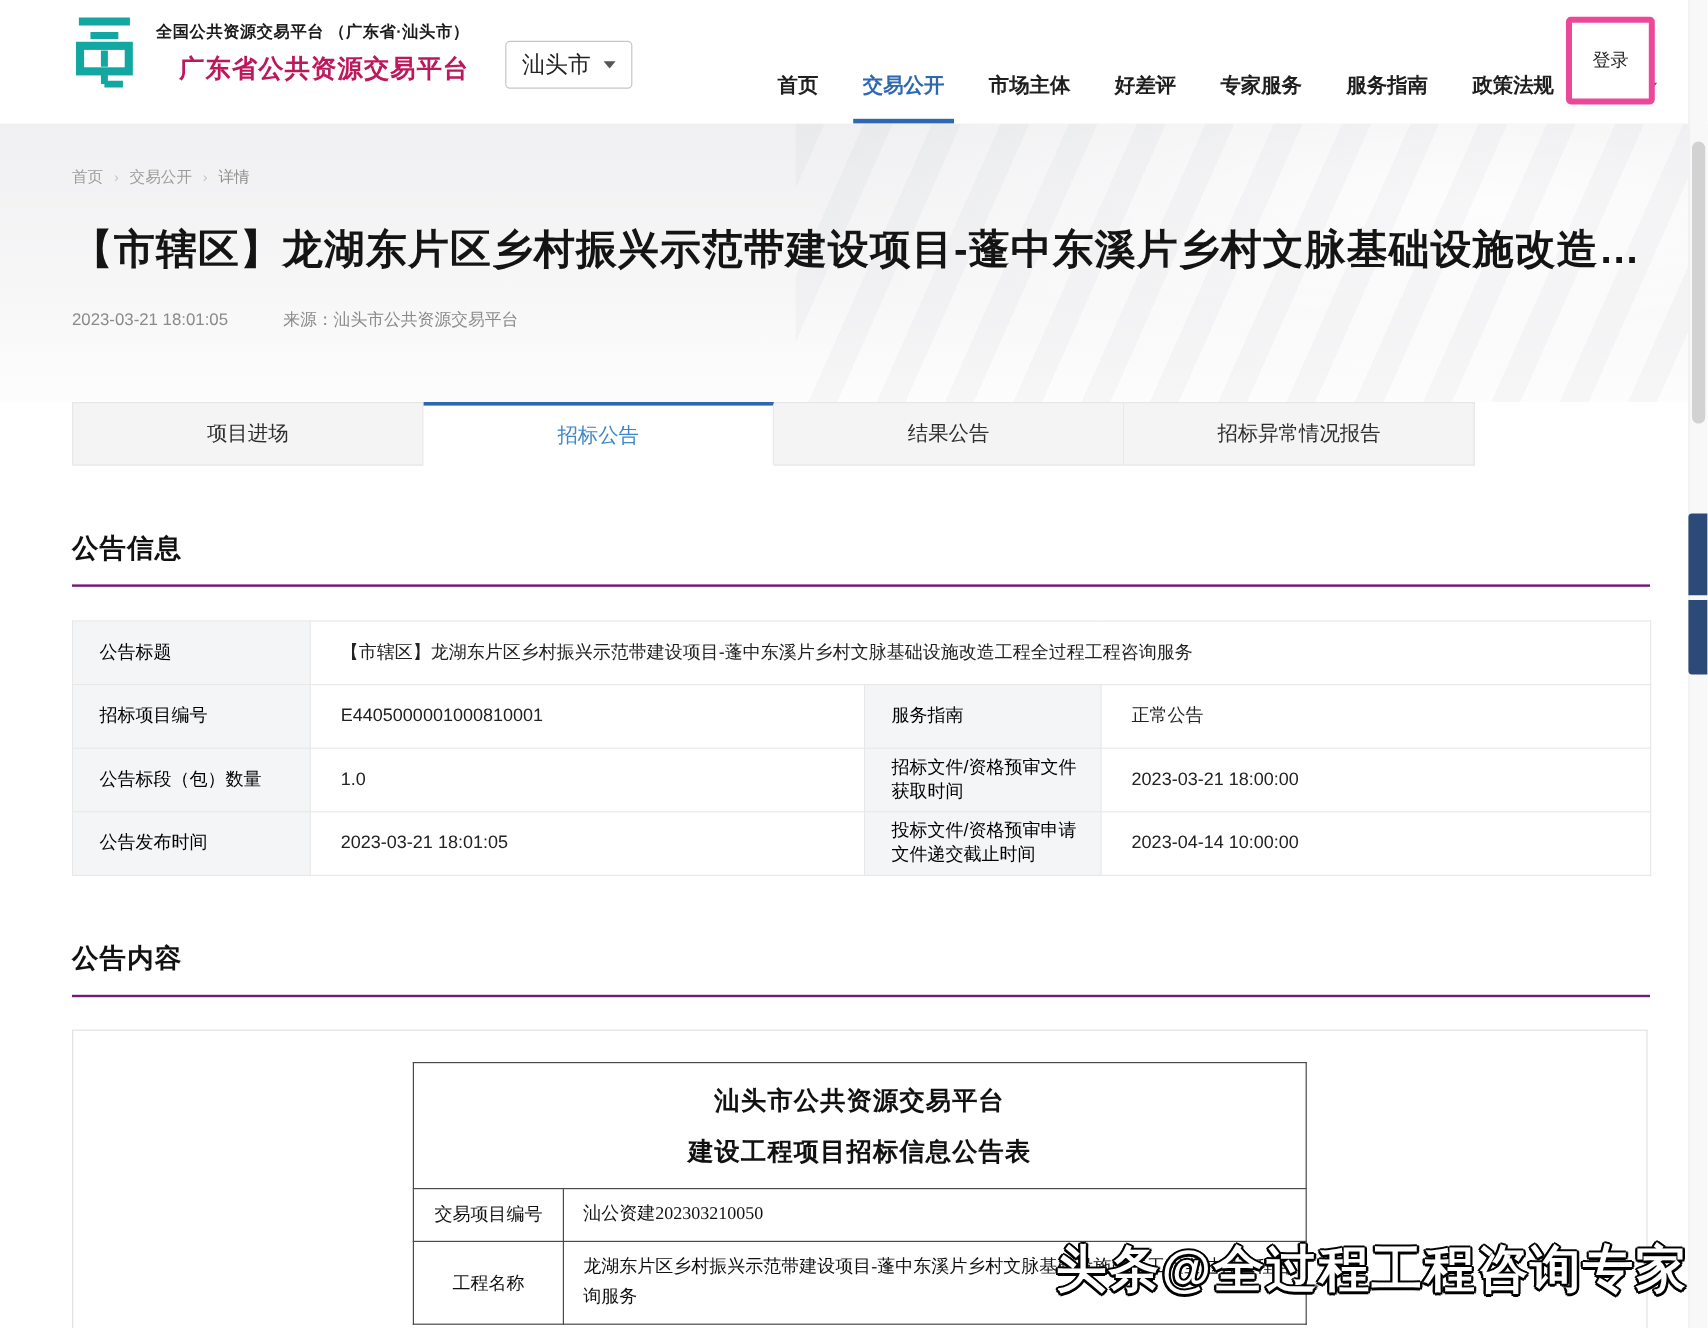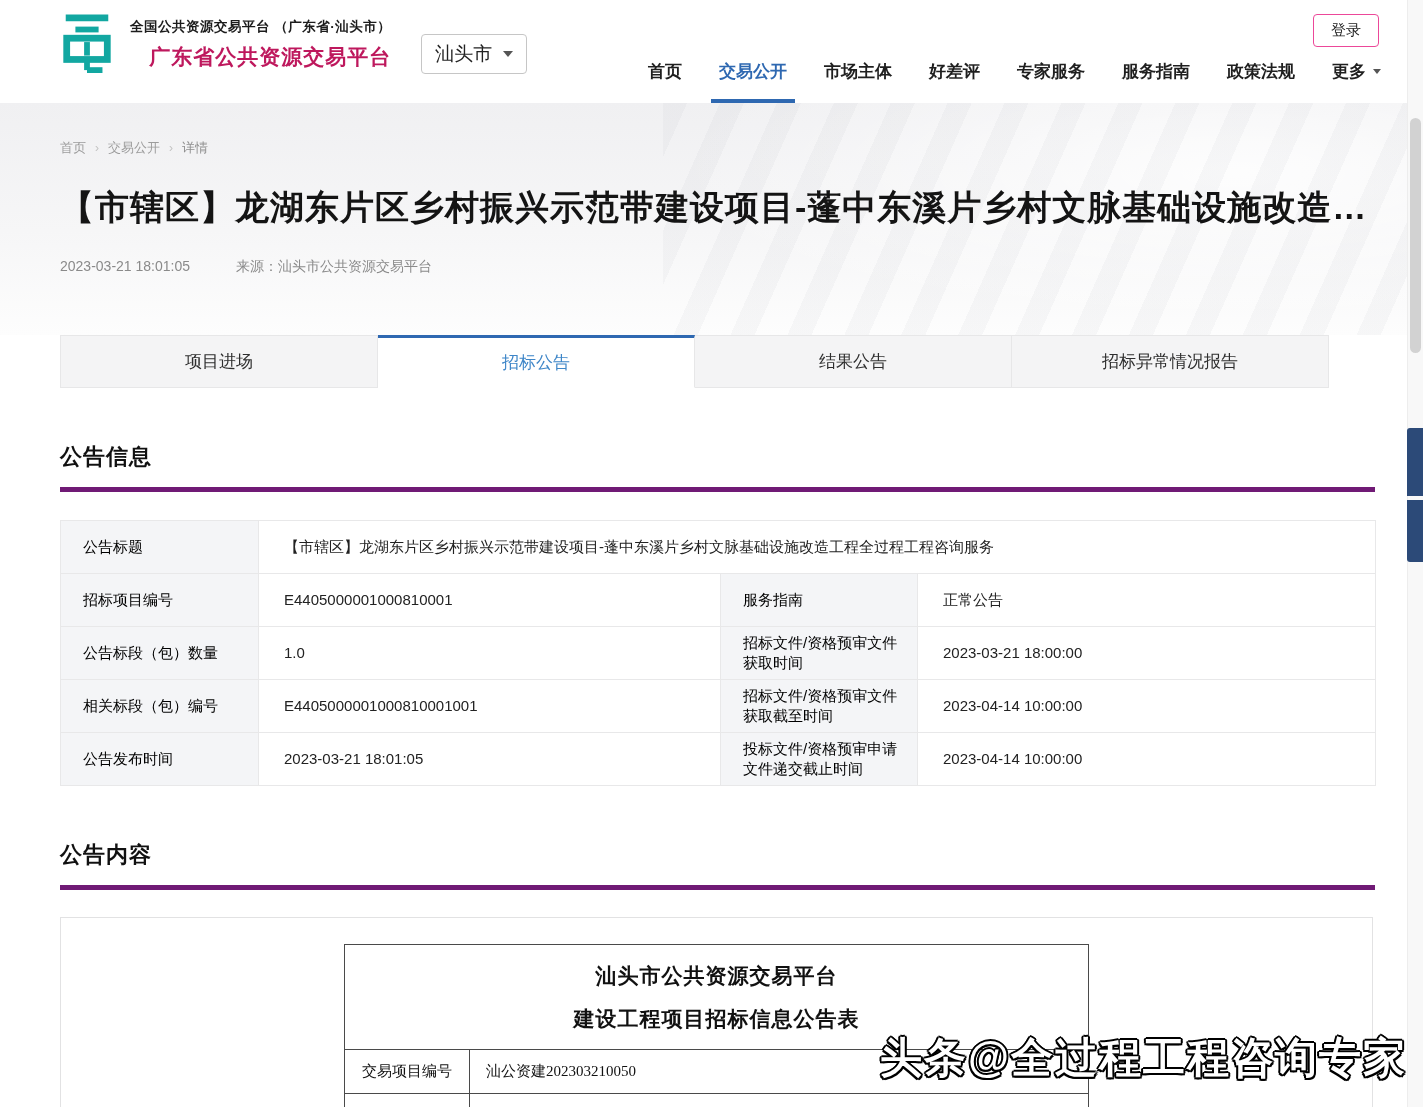--- a/index.html
+++ b/index.html
@@ -24,49 +24,49 @@
   .site-name-large{font-size:21px;font-weight:bold;color:#be185d;margin-top:7px;letter-spacing:1px;}
   .city-select{margin-left:30px;margin-top:22px;border:1px solid #c6c6c6;border-radius:4px;
     padding:6px 13px;font-size:19px;color:#222;display:flex;align-items:center;gap:11px;cursor:pointer;background:#fff;}
   .caret{width:0;height:0;border-left:5px solid transparent;border-right:5px solid transparent;border-top:6px solid #555;}
   .caret-sm{border-left-width:4px;border-right-width:4px;border-top-width:5px;}
   .nav{position:absolute;right:42px;bottom:0;height:64px;display:flex;align-items:center;gap:37px;}
   .nav-item{font-size:17px;font-weight:bold;color:#1f1f1f;height:100%;display:flex;align-items:center;position:relative;cursor:pointer;white-space:nowrap;}
   .nav-item.active{color:var(--accent-blue);}
   .nav-item.active::after{content:"";position:absolute;left:-8px;right:-8px;bottom:0;height:4px;background:var(--accent-blue);}
   .nav-more{gap:7px;}
-  .login-btn{position:absolute;right:44px;top:14px;border:1px solid #ec4899;background:#fff;border-radius:4px;
-    padding:6px 17px;font-size:15px;color:#222;cursor:pointer;font-family:inherit;}
+  .login-btn{position:absolute;right:44px;top:14px;border:5px solid #ec4899;background:#fff;border-radius:4px;
+    padding:22px 17px;font-size:15px;color:#222;cursor:pointer;font-family:inherit;}
 
   
   .banner{height:232px;background:linear-gradient(180deg,#f0f0f2 0%,#f6f6f7 55%,#fdfdfd 100%);
     padding-left:60px;position:relative;overflow:hidden;}
   .banner::after{content:"";position:absolute;right:0;top:0;width:760px;height:100%;
     background:
       repeating-linear-gradient(114deg, rgba(120,125,140,0.05) 0 22px, rgba(255,255,255,0) 22px 52px),
       radial-gradient(ellipse at 75% 30%, rgba(255,255,255,0.85), rgba(255,255,255,0) 70%);
     pointer-events:none;}
   .breadcrumb{padding-top:36px;font-size:13px;color:#9c9c9c;display:flex;gap:9px;align-items:center;position:relative;z-index:2;}
   .bc-link{cursor:pointer;}
   .bc-sep{color:#c3c3c3;font-size:12px;}
   .bc-current{color:#8f8f8f;}
   .page-title{margin:28px 0 0;font-size:34px;font-weight:bold;color:#141414;width:1320px;
     white-space:nowrap;overflow:hidden;text-overflow:ellipsis;letter-spacing:1px;position:relative;z-index:2;}
   .article-meta{margin-top:27px;font-size:14px;color:#8a8a8a;display:flex;gap:46px;position:relative;z-index:2;}
 
   
-  .tabs{display:flex;width:1269px;margin-left:60px;}
+  .tabs{display:flex;width:1169px;margin-left:60px;}
   .tab{flex:1;height:53px;display:flex;align-items:center;justify-content:center;font-size:17px;
     background:#f4f4f5;border:1px solid #e7e7e8;border-left:none;color:#2e2e2e;cursor:pointer;}
   .tab:first-child{border-left:1px solid #e7e7e8;}
   .tab.active{background:#fff;color:var(--tab-active-blue);border-top:3px solid var(--accent-blue);border-bottom-color:#fff;}
 
   
   .main{padding-left:60px;}
-  .section-head{width:1315px;margin-top:54px;border-bottom:5px solid #701a75;padding-bottom:15px;}
+  .section-head{width:1315px;margin-top:54px;border-bottom:2px solid #701a75;padding-bottom:15px;}
   .section-title{font-size:22px;font-weight:bold;color:#111;letter-spacing:1px;}
 
   .info-table{width:1315px;border-collapse:collapse;margin-top:28px;font-size:15px;table-layout:fixed;}
   .info-table td{border:1px solid #e8e8e9;height:53px;line-height:20px;vertical-align:middle;padding:6px 12px;}
   .info-table td.lbl{background:#f4f5f7;color:#000000;padding-left:22px;}
   .info-table td.val{background:#fff;color:#222;padding-left:25px;}
 
   .content-box{width:1313px;border:1px solid #e2e2e3;margin-top:27px;height:300px;overflow:hidden;position:relative;background:#fff;}
   .doc{width:745px;margin:26px auto 0;font-family:"Liberation Serif","DejaVu Serif",serif;color:#111;}
   .doc-table{border-collapse:collapse;width:100%;}
@@ -176,26 +176,20 @@
       <td class="lbl">招标项目编号</td>
       <td class="val">E4405000001000810001</td>
       <td class="lbl">服务指南</td>
       <td class="val">正常公告</td>
     </tr>
     <tr>
       <td class="lbl">公告标段（包）数量</td>
       <td class="val">1.0</td>
       <td class="lbl">招标文件/资格预审文件获取时间</td>
       <td class="val">2023-03-21 18:00:00</td>
-    </tr>
-    <tr>
-      <td class="lbl">相关标段（包）编号</td>
-      <td class="val">E4405000001000810001001</td>
-      <td class="lbl">招标文件/资格预审文件获取截至时间</td>
-      <td class="val">2023-04-14 10:00:00</td>
     </tr>
     <tr>
       <td class="lbl">公告发布时间</td>
       <td class="val">2023-03-21 18:01:05</td>
       <td class="lbl">投标文件/资格预审申请文件递交截止时间</td>
       <td class="val">2023-04-14 10:00:00</td>
     </tr>
   </tbody>
     </table>
 

